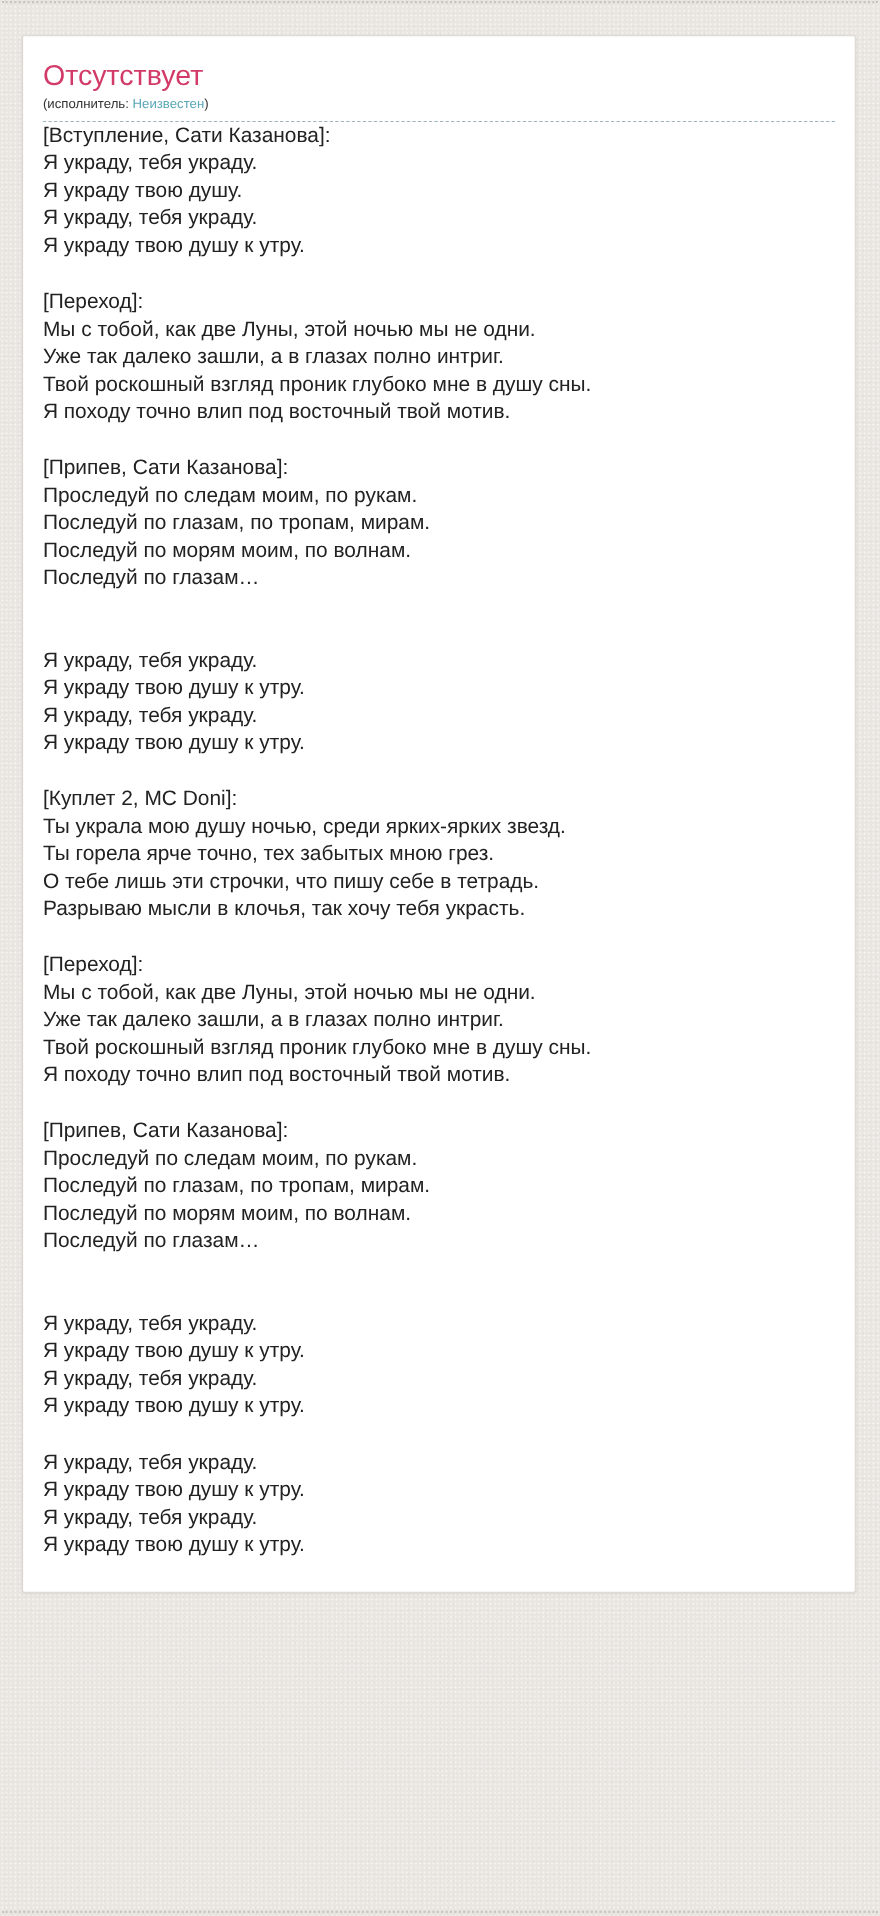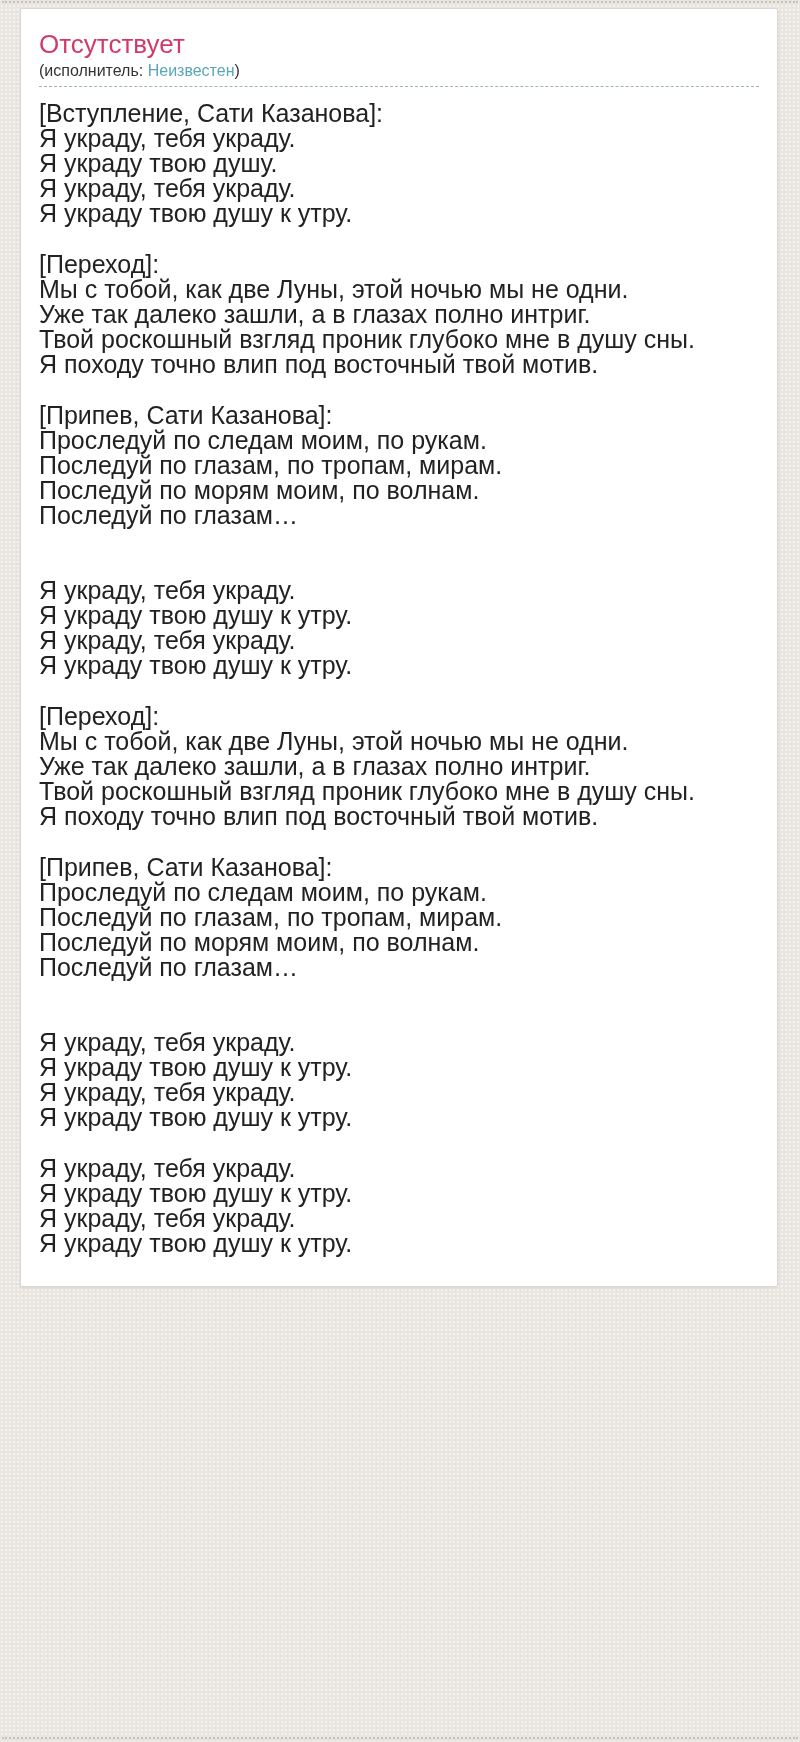--- a/index.html
+++ b/index.html
@@ -30,21 +30,21 @@
     right: 2px;
     height: 0;
     border-top: 2px dotted #c5c2bb;
   }
   .edge-dots.top { top: 1px; }
   .edge-dots.bottom { bottom: 3px; }
 
   .card {
     position: absolute;
     left: 20px;
-    top: 8px;
+    top: 32px;
     width: 758px;
     background: #ffffff;
     border: 1px solid #dcd8d1;
     border-radius: 2px;
     box-shadow: 0 1px 3px rgba(0,0,0,0.07);
     padding: 20px 18px 30px 18px;
   }
 
   .song-header {
     border-bottom: 1px dashed var(--separator-color);
@@ -52,33 +52,32 @@
   }
   h1.song-title {
     margin: 0;
     font-size: 26px;
     font-weight: 400;
     line-height: 30px;
     color: var(--title-color);
   }
   .artist-line {
     margin-top: 2px;
-    font-size: 16px;
+    font-size: 12px;
     line-height: 19px;
     color: #333333;
   }
   .artist-line a {
     color: var(--link-color);
     text-decoration: none;
     cursor: pointer;
   }
 
   .lyrics {
-    margin-top: 14px;
-    font-size: 25px;
+    font-size: 19px;
     line-height: 25px;
     color: var(--text-color);
   }
   .stanza { margin: 0 0 26px 0; }
   .stanza.gap-before { margin-top: 50px; }
   .stanza:last-child { margin-bottom: 0; }
 </style>
 </head>
 <body>
 
@@ -89,18 +88,19 @@
   <div class="song-header">
     <h1 class="song-title">Отсутствует</h1>
     <div class="artist-line"><span>(исполнитель: </span><a href="#">Неизвестен</a><span>)</span></div>
   </div>
 
   <div class="lyrics">
       <p class="stanza">[Вступление, Сати Казанова]:<br>Я украду, тебя украду.<br>Я украду твою душу.<br>Я украду, тебя украду.<br>Я украду твою душу к утру.</p>
       <p class="stanza">[Переход]:<br>Мы с тобой, как две Луны, этой ночью мы не одни.<br>Уже так далеко зашли, а в глазах полно интриг.<br>Твой роскошный взгляд проник глубоко мне в душу сны.<br>Я походу точно влип под восточный твой мотив.</p>
       <p class="stanza">[Припев, Сати Казанова]:<br>Проследуй по следам моим, по рукам.<br>Последуй по глазам, по тропам, мирам.<br>Последуй по морям моим, по волнам.<br>Последуй по глазам…</p>
       <p class="stanza gap-before">Я украду, тебя украду.<br>Я украду твою душу к утру.<br>Я украду, тебя украду.<br>Я украду твою душу к утру.</p>
+      <p class="stanza">[Куплет 2, MC Doni]:<br>Ты украла мою душу ночью, среди ярких-ярких звезд.<br>Ты горела ярче точно, тех забытых мною грез.<br>О тебе лишь эти строчки, что пишу себе в тетрадь.<br>Разрываю мысли в клочья, так хочу тебя украсть.</p>
       <p class="stanza">[Переход]:<br>Мы с тобой, как две Луны, этой ночью мы не одни.<br>Уже так далеко зашли, а в глазах полно интриг.<br>Твой роскошный взгляд проник глубоко мне в душу сны.<br>Я походу точно влип под восточный твой мотив.</p>
       <p class="stanza">[Припев, Сати Казанова]:<br>Проследуй по следам моим, по рукам.<br>Последуй по глазам, по тропам, мирам.<br>Последуй по морям моим, по волнам.<br>Последуй по глазам…</p>
       <p class="stanza gap-before">Я украду, тебя украду.<br>Я украду твою душу к утру.<br>Я украду, тебя украду.<br>Я украду твою душу к утру.</p>
       <p class="stanza">Я украду, тебя украду.<br>Я украду твою душу к утру.<br>Я украду, тебя украду.<br>Я украду твою душу к утру.</p>
     </div>
 </div>
 
 </body></html>

